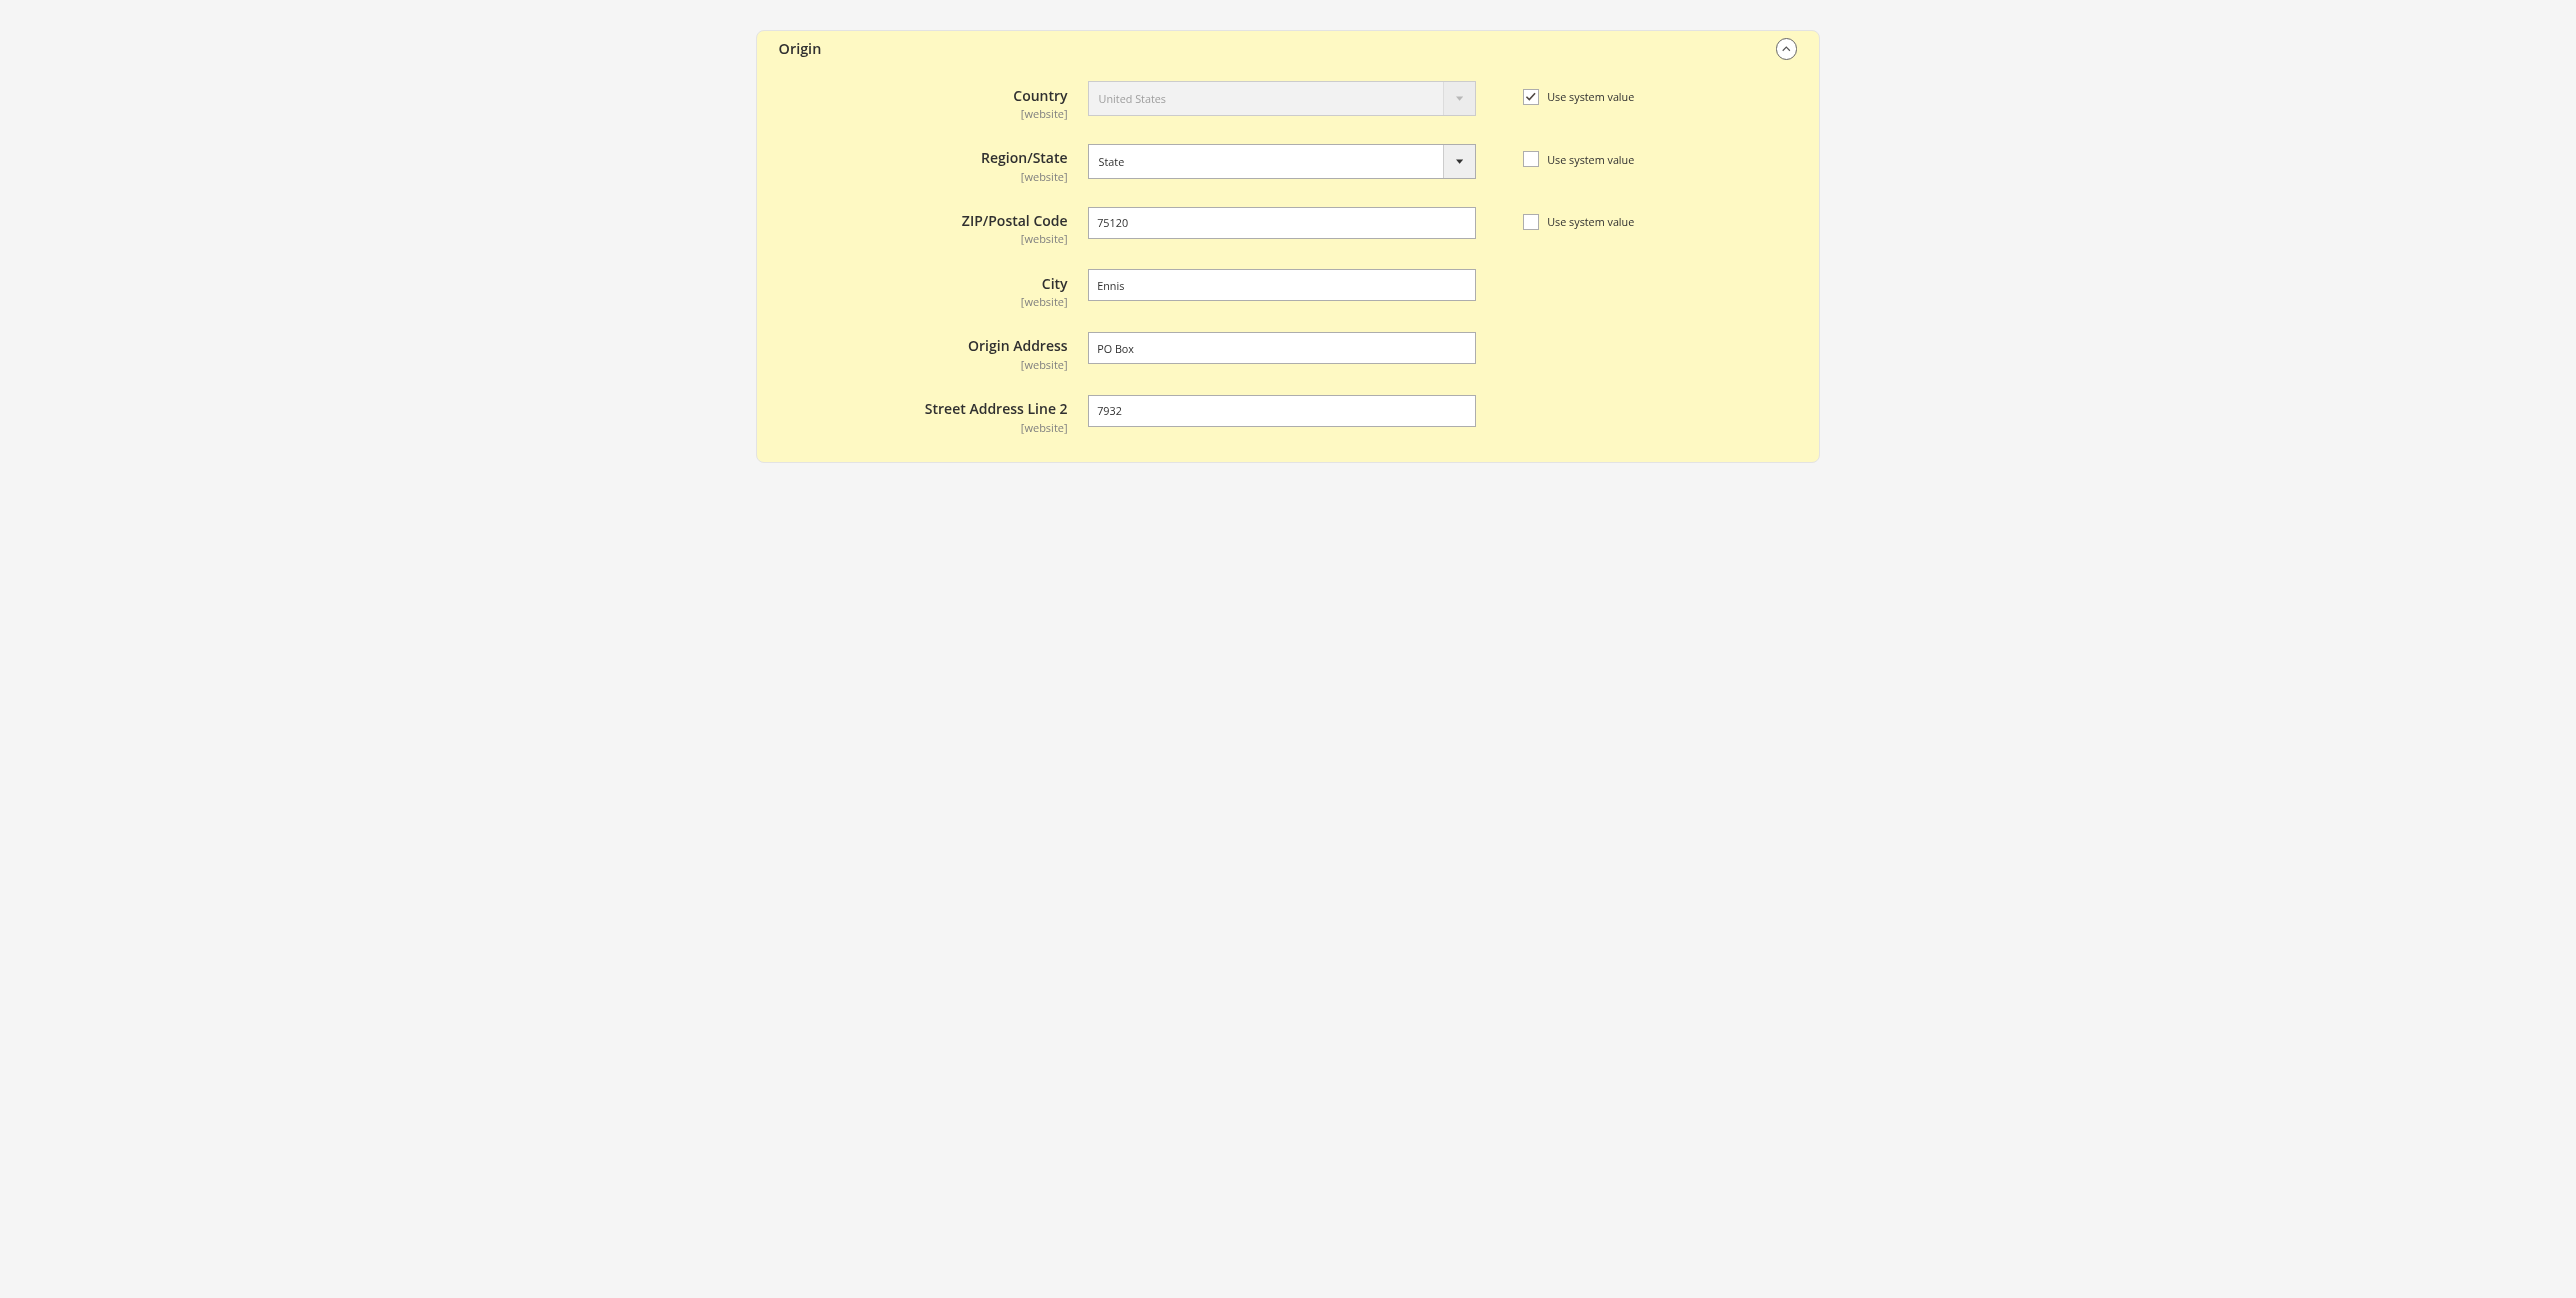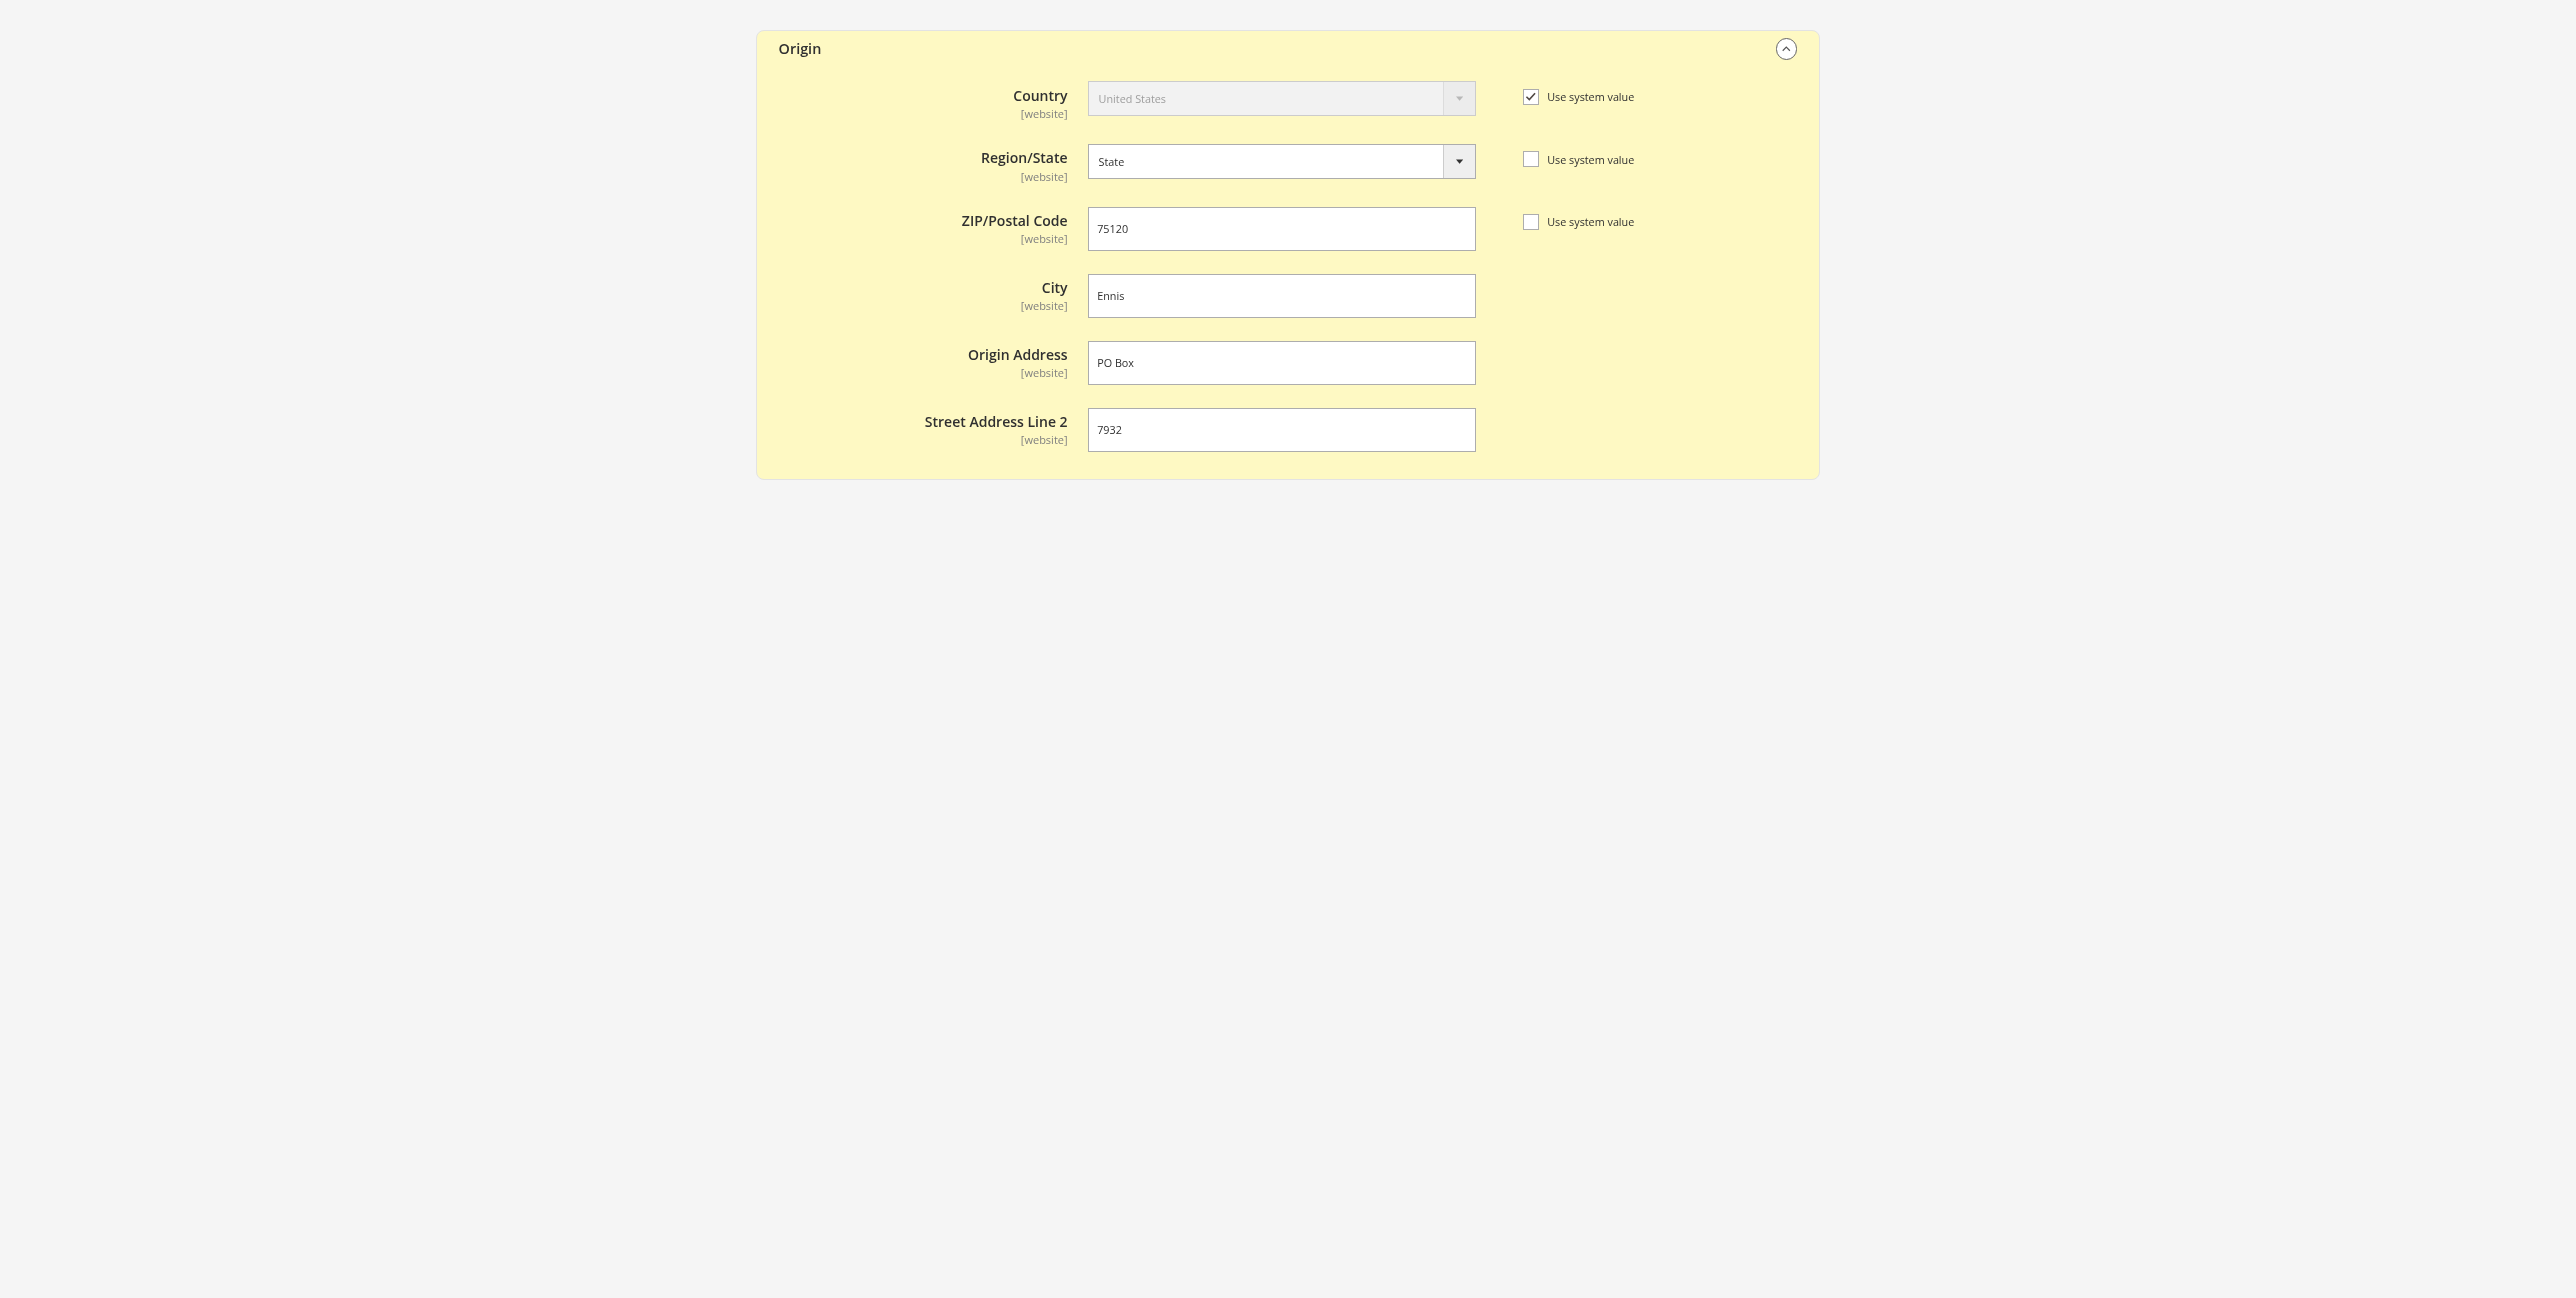--- a/index.html
+++ b/index.html
@@ -79,21 +79,21 @@
     width: 388px;
   }
   .extra-col {
     padding-left: 47px;
     padding-top: 7.2px;
     display: flex;
     align-items: flex-start;
   }
   .input-text {
     width: 100%;
-    height: 44px;
+    height: 32px;
     border: 0.7px solid #adadad;
     padding: 0 8.6px;
     font-size: 10.8px;
     color: #303030;
     font-family: inherit;
     background: #fff;
   }
   .select-wrap {
     position: relative;
     width: 100%;

